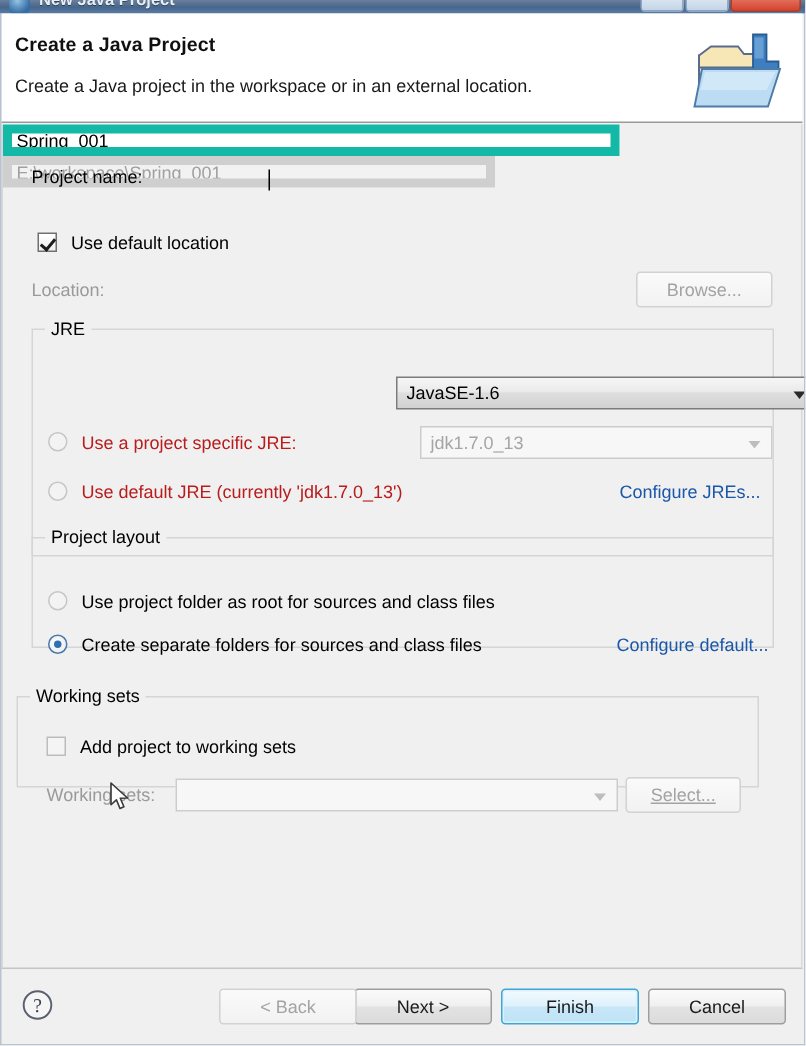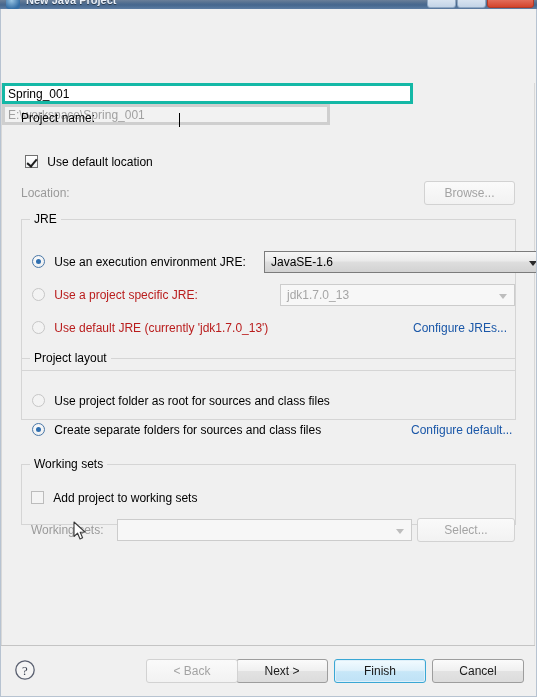--- a/index.html
+++ b/index.html
@@ -94,21 +94,21 @@
 
   .row { position: absolute; }
 
   label.fld {
     font-size: 12px; color: #000;
   }
   label.fld.dis { color: #9a9a9a; }
 
   input.textbox {
     box-sizing: border-box;
-    border: 3px solid #14b8a6;
+    border: 6px solid #14b8a6;
     background: #ffffff;
     font-family: "Liberation Sans", sans-serif;
     font-size: 12px;
     color: #000;
     padding: 1px 3px;
     height: 21px;
     outline: none;
   }
   input.textbox:disabled,
   input.textbox.dis {
@@ -290,20 +290,37 @@
     <div class="tb-gloss"></div>
     <div class="tb-icon"></div>
     <div class="tb-text">New Java Project</div>
     <div class="wbtns">
       <div class="wbtn"></div>
       <div class="wbtn"></div>
       <div class="wbtn close"></div>
     </div>
   </div>
 
+  <div class="header">
+    <div class="header-title">Create a Java Project</div>
+    <div class="header-desc">Create a Java project in the workspace or in an external location.</div>
+    <div class="header-icon">
+      <svg width="66" height="58" viewBox="0 0 66 58">
+
+        <path d="M4 18 L4 44 L48 44 L48 18 Z" fill="#f6eac4" stroke="#5b6b8c" stroke-width="1.3"></path>
+        <path d="M4 18 L12 12 L30 12 L34 17 L48 17 L48 26 L4 26 Z" fill="#f7e7b6" stroke="#5b6b8c" stroke-width="1.3"></path>
+
+        <path d="M40 4 L49 4 L49 22 L57 22 L57 27 L40 27 Z" fill="#3f7fc0" stroke="#2a5c94" stroke-width="1.2"></path>
+        <path d="M41 6 L47 6 L47 20 L41 20 Z" fill="#6fa8d8" opacity="0.8"></path>
+
+        <path d="M6 27 L58 27 L50 52 L1 52 Z" fill="#bcdcf3" stroke="#4f7ba8" stroke-width="1.3"></path>
+        <path d="M8 29 L55 29 L49 41 L5 41 Z" fill="#d8ecfa" opacity="0.75"></path>
+      </svg>
+    </div>
+  </div>
 
   <div class="body">
 
     
     <div class="row" style="left:19px; top:28px;">
       <label class="fld">Project name:</label>
     </div>
     <input class="textbox" type="text" style="left: 102px; top: 26px; width: 411px;" value="Spring_001">
     <div class="caret" style="left:177px; top:30px;"></div>
 
@@ -318,24 +335,20 @@
       <label class="fld dis">Location:</label>
     </div>
     <input class="textbox dis" type="text" disabled="" style="left: 76px; top: 98px; width: 328px;" value="E:\workspace\Spring_001">
     <div class="btn dis" style="left:422px; top:98px; width:91px;">Browse...</div>
 
     
     <div class="group" style="left:19px; top:136px; width:495px; height:152px;">
       <div class="g-title">JRE</div>
     </div>
 
-    <div class="row" style="left:30px; top:172px;">
-      <span class="radio sel"></span>
-      <span class="opt-label">Use an execution environment JRE:</span>
-    </div>
     <div class="combo" style="left:262px; top:168px; width:281px;">
       <span>JavaSE-1.6</span>
       <span class="arw"></span>
     </div>
 
     <div class="row" style="left:30px; top:205px;">
       <span class="radio dis"></span>
       <span class="opt-label dis">Use a project specific JRE:</span>
     </div>
     <div class="combo dis" style="left:278px; top:201px; width:235px;">
@@ -343,53 +356,53 @@
       <span class="arw"></span>
     </div>
 
     <div class="row" style="left:30px; top:238px;">
       <span class="radio dis"></span>
       <span class="opt-label dis">Use default JRE (currently 'jdk1.7.0_13')</span>
     </div>
     <div class="link" style="left:411px; top:238px;">Configure JREs...</div>
 
     
-    <div class="group" style="left:19px; top:275px; width:495px; height:62px;">
+    <div class="group" style="left:19px; top:275px; width:495px; height:74px;">
       <div class="g-title">Project layout</div>
     </div>
 
     <div class="row" style="left:30px; top:340px;">
       <span class="radio sel"></span>
       <span class="opt-label">Create separate folders for sources and class files</span>
     </div>
 
     <div class="row" style="left:30px; top:311px;">
       <span class="radio dis"></span>
       <span class="opt-label">Use project folder as root for sources and class files</span>
     </div>
     <div class="link" style="left:409px; top:340px;">Configure default...</div>
 
     
-    <div class="group" style="left:19px; top:381px; width:495px; height:61px;">
+    <div class="group" style="left:9px; top:381px; width:495px; height:61px;">
       <div class="g-title">Working sets</div>
     </div>
 
     <div class="row" style="left:29px; top:408px;">
       <span class="cbox dis"></span>
       <span class="opt-label">Add project to working sets</span>
     </div>
 
     <div class="row" style="left:29px; top:440px;">
       <label class="fld dis">Working sets:</label>
     </div>
     <div class="combo dis" style="left:115px; top:436px; width:295px;">
       <span></span>
       <span class="arw"></span>
     </div>
-    <div class="btn dis" style="left:415px; top:435px; width:98px;">Select...</div>
+    <div class="btn dis" style="left:415px; top:435px; width:77px;text-decoration:underline;">Select...</div>
 
     
     <div class="cursor-arrow">
       <svg width="14" height="20" viewBox="0 0 14 20">
         <path d="M1 1 L1 15.5 L4.6 12.2 L7 18 L9.6 16.8 L7.2 11.2 L12 11 Z" fill="#ffffff" stroke="#3a3a3a" stroke-width="1.1" stroke-linejoin="round"></path>
       </svg>
     </div>
   </div>
 
   <div class="footer">

